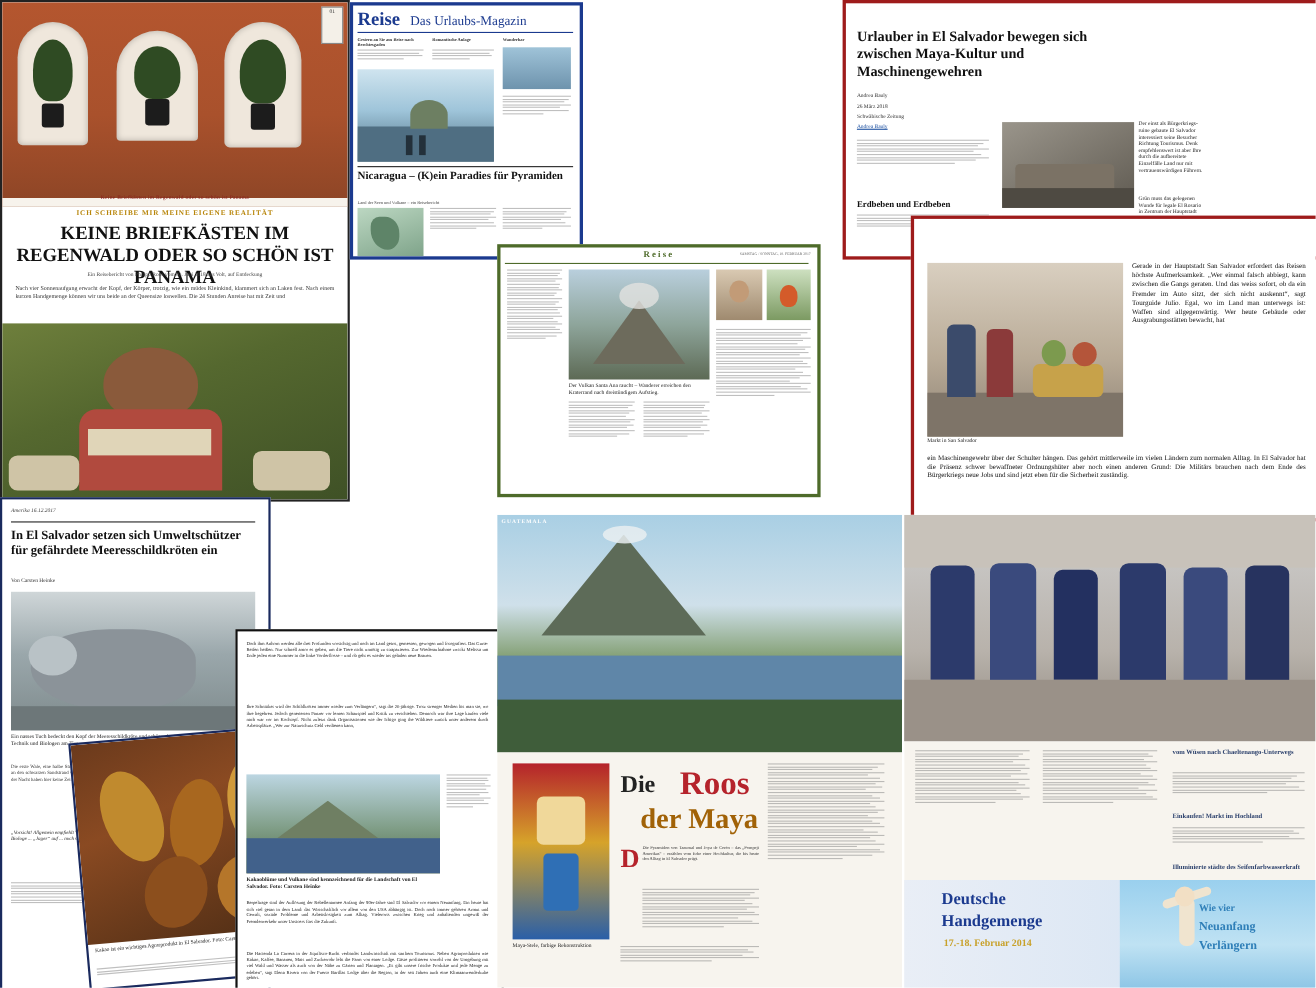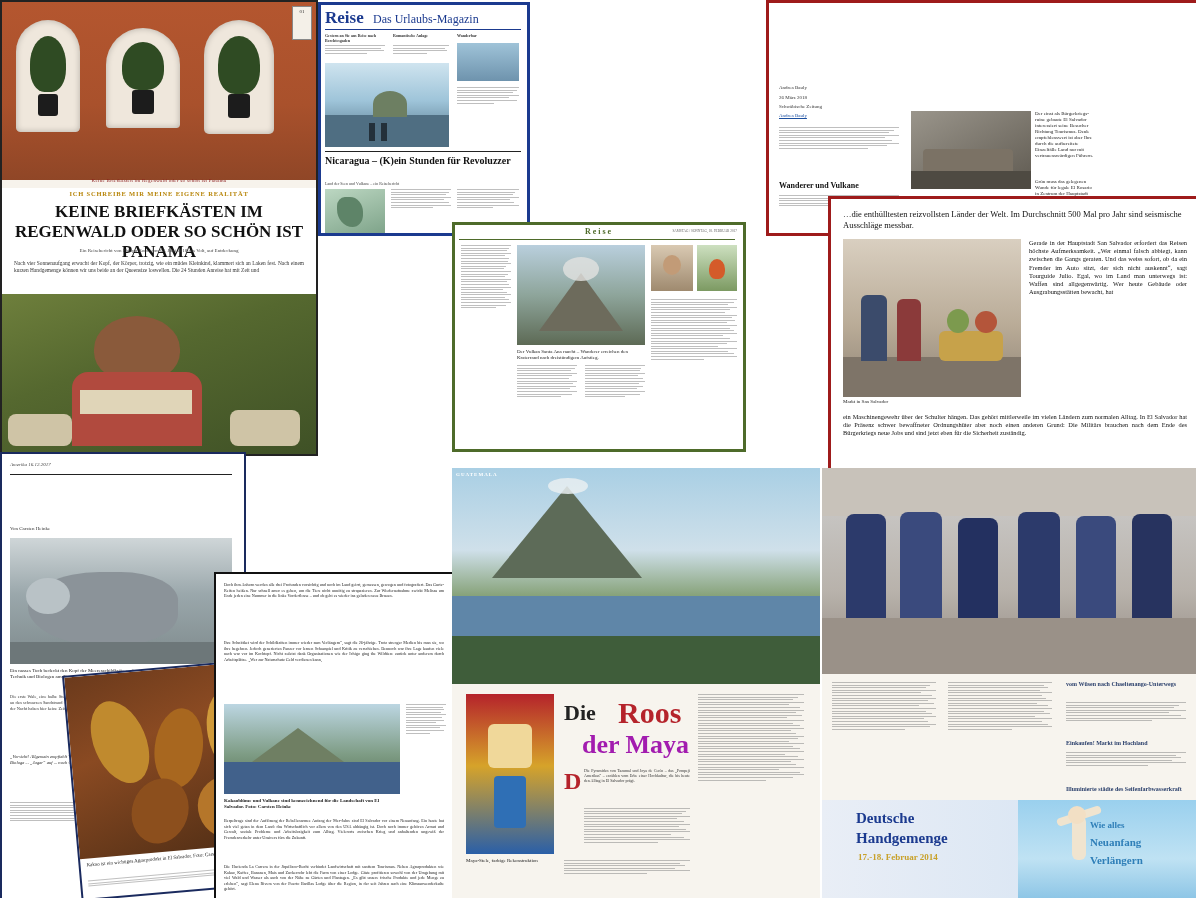--- a/index.html
+++ b/index.html
@@ -122,21 +122,21 @@
       <i style="width:100%"></i>
         <i style="width:96%"></i>
         <i style="width:90%"></i>
         <i style="width:100%"></i>
         <i style="width:84%"></i>
         <i style="width:96%"></i>
         <i style="width:60%"></i>
     </div>
 
     <div class="rule" style="position:absolute;left:4px;top:146px;width:196px;"></div>
-    <div class="hl" style="position:absolute;left:4px;top:150px;width:196px;font-size:10px;line-height:12px;">Nicaragua – (K)ein Stunden für Revoluzzer</div>
+    <div class="hl" style="position:absolute;left:4px;top:150px;width:196px;font-size:10px;line-height:12px;">Nicaragua – (K)ein Paradies für Pyramiden</div>
     <div style="position:absolute;left:4px;top:176px;width:196px;font-size:4px;color:#444;">Land der Seen und Vulkane – ein Reisebericht</div>
 
     <div class="ph" style="left:4px;top:184px;width:60px;height:44px;background:linear-gradient(160deg,#bcd7c2,#7fa48a);">
       <div style="position:absolute;left:12px;top:8px;width:26px;height:30px;background:#5e8468;border-radius:30% 50% 40% 60%;"></div>
     </div>
     <div class="fakelines dense" style="left:70px;top:184px;width:60px;">
       <i style="width:100%"></i>
         <i style="width:96%"></i>
         <i style="width:92%"></i>
         <i style="width:100%"></i>
@@ -151,20 +151,21 @@
         <i style="width:90%"></i>
         <i style="width:100%"></i>
         <i style="width:86%"></i>
         <i style="width:92%"></i>
         <i style="width:100%"></i>
         <i style="width:58%"></i>
     </div>
   </div>
 
   <div class="clip bd-red" id="c3">
+    <div class="hl" style="position:absolute;left:10px;top:22px;width:258px;font-size:13px;line-height:16px;">Urlauber in El Salvador bewegen sich zwischen Maya-Kultur und Maschinengewehren</div>
     <div style="position:absolute;left:10px;top:82px;font-size:5px;color:#333;">Andrea Bauly</div>
     <div style="position:absolute;left:10px;top:92px;font-size:5px;color:#333;">26 März 2018</div>
     <div style="position:absolute;left:10px;top:101px;font-size:5px;color:#333;">Schwäbische Zeitung</div>
     <div style="position:absolute;left:10px;top:110px;font-size:5px;color:#1b4fa0;text-decoration:underline;">Andrea Bauly</div>
 
     <div class="ph" style="left:142px;top:108px;width:120px;height:78px;background:linear-gradient(150deg,#9a958b,#5f5a51);">
       <div style="position:absolute;left:12px;top:38px;width:90px;height:28px;background:#7b7265;border-radius:4px;"></div>
       <div style="position:absolute;left:0;top:60px;width:100%;height:18px;background:#4e4a42;"></div>
     </div>
     <div class="cap" style="position:absolute;left:266px;top:108px;width:60px;">Der einst als Bürgerkriegs- ruine gebaute El Salvador interessiert seine Besucher Richtung Tourismus. Denk empfehlenswert ist aber Ihre durch die aufbereitete Einzelfälle Land nur mit vertrauenswürdigen Führern.</div>
@@ -174,21 +175,21 @@
       <i style="width:100%"></i>
         <i style="width:96%"></i>
         <i style="width:92%"></i>
         <i style="width:100%"></i>
         <i style="width:88%"></i>
         <i style="width:94%"></i>
         <i style="width:100%"></i>
         <i style="width:90%"></i>
         <i style="width:74%"></i>
     </div>
-    <div class="hl" style="position:absolute;left:10px;top:178px;font-size:8px;">Wanderer und Vulkane</div>
+    <div class="hl" style="position:absolute;left:10px;top:178px;font-size:8px;">Erdbeben und Erdbeben</div>
     <div class="fakelines dense" style="left:10px;top:192px;width:120px;">
       <i style="width:100%"></i>
         <i style="width:95%"></i>
         <i style="width:90%"></i>
         <i style="width:100%"></i>
         <i style="width:66%"></i>
     </div>
   </div>
 
   <div class="clip bd-green" id="c4">
@@ -289,40 +290,40 @@
         <i style="width:78%"></i>
         <i style="width:100%"></i>
         <i style="width:90%"></i>
         <i style="width:96%"></i>
         <i style="width:100%"></i>
         <i style="width:62%"></i>
     </div>
   </div>
 
   <div class="clip bd-red" id="c5">
-    <div style="position:absolute;left:12px;top:10px;width:344px;font-size:8.5px;line-height:11px;color:#111;">…die enthülltesten reizvollsten Länder der Welt. Im Durchschnitt 500 Mal pro Jahr sind seismische Ausschläge messbar.</div>
 
     <div class="ph" style="left:12px;top:40px;width:178px;height:158px;background:linear-gradient(180deg,#d9cfc0 0%,#b9ab97 55%,#8e8375 100%);">
       <div style="position:absolute;left:0;top:118px;width:100%;height:40px;background:#7e7468;"></div>
       <div style="position:absolute;left:18px;top:56px;width:26px;height:66px;background:#3b4b6b;border-radius:6px 6px 0 0;"></div>
       <div style="position:absolute;left:54px;top:60px;width:24px;height:62px;background:#8b3a3a;border-radius:6px 6px 0 0;"></div>
       <div style="position:absolute;left:96px;top:92px;width:64px;height:30px;background:#c7a24a;border-radius:6px;"></div>
       <div style="position:absolute;left:104px;top:70px;width:22px;height:24px;background:#7c9a4e;border-radius:50%;"></div>
       <div style="position:absolute;left:132px;top:72px;width:22px;height:22px;background:#b4553a;border-radius:50%;"></div>
     </div>
     <div class="cap" style="position:absolute;left:12px;top:200px;width:178px;">Markt in San Salvador</div>
 
     <div style="position:absolute;left:198px;top:40px;width:158px;font-size:6.4px;line-height:8.2px;color:#111;text-align:justify;">Gerade in der Hauptstadt San Salvador erfordert das Reisen höchste Aufmerksamkeit. „Wer einmal falsch abbiegt, kann zwischen die Gangs geraten. Und das weiss sofort, ob da ein Fremder im Auto sitzt, der sich nicht auskennt“, sagt Tourguide Julio. Egal, wo im Land man unterwegs ist: Waffen sind allgegenwärtig. Wer heute Gebäude oder Ausgrabungsstätten bewacht, hat</div>
 
     <div style="position:absolute;left:12px;top:214px;width:344px;font-size:6.4px;line-height:8.2px;color:#111;text-align:justify;">ein Maschinengewehr über der Schulter hängen. Das gehört mittlerweile im vielen Ländern zum normalen Alltag. In El Salvador hat die Präsenz schwer bewaffneter Ordnungshüter aber noch einen anderen Grund: Die Militärs brauchen nach dem Ende des Bürgerkriegs neue Jobs und sind jetzt eben für die Sicherheit zuständig.</div>
   </div>
 
   <div class="clip bd-dk" id="c6">
     <div style="position:absolute;left:8px;top:8px;font-size:5px;color:#444;font-style:italic;">Amerika 16.12.2017</div>
     <div class="rule" style="position:absolute;left:8px;top:20px;width:222px;"></div>
+    <div class="hl" style="position:absolute;left:8px;top:26px;width:222px;font-size:11.5px;line-height:14px;">In El Salvador setzen sich Umweltschützer für gefährdete Meeresschildkröten ein</div>
     <div style="position:absolute;left:8px;top:72px;font-size:5px;color:#333;">Von Carsten Heinke</div>
 
     <div class="ph" style="left:8px;top:84px;width:222px;height:126px;background:linear-gradient(180deg,#cfd6d8 0%,#9aa7ab 45%,#7e8a8c 100%);">
       <div style="position:absolute;left:18px;top:34px;width:150px;height:74px;background:#8b9399;border-radius:50% 40% 45% 55%;"></div>
       <div style="position:absolute;left:16px;top:40px;width:44px;height:36px;background:#b9c2c6;border-radius:50%;"></div>
       <div style="position:absolute;left:0;top:104px;width:100%;height:22px;background:#6d7779;"></div>
     </div>
     <div class="cap" style="position:absolute;left:8px;top:214px;width:222px;">Ein nasses Tuch bedeckt den Kopf der Meeresschildkröte und schützt das Tier vor der heißen Sonne, während Technik und Biologen am Tier untersuchen. Foto: Carsten Heinke</div>
 
     <div style="position:absolute;left:8px;top:240px;width:106px;font-size:4.4px;line-height:6px;color:#333;text-align:justify;">Die erste Wale, eine halbe Stunde lang, hell. Nur die Sicht an den schwarzen Sandstrand von Toluca in El Salvador. In der Nacht haben hier keine Zeit.</div>
@@ -414,21 +415,21 @@
     <div style="position:absolute;left:0;top:216px;width:368px;height:214px;background:#f7f4ee;"></div>
 
     <div class="ph" style="left:14px;top:226px;width:88px;height:160px;background:linear-gradient(180deg,#b5232b 0%,#d6a32a 45%,#2a5fa8 100%);">
       <div style="position:absolute;left:22px;top:30px;width:44px;height:44px;background:#f0d89a;border-radius:6px;"></div>
       <div style="position:absolute;left:28px;top:82px;width:32px;height:52px;background:#2f6fb5;border-radius:4px;"></div>
     </div>
     <div class="cap" style="position:absolute;left:14px;top:390px;width:88px;">Maya-Stele, farbige Rekonstruktion</div>
 
     <div class="hl" style="position:absolute;left:112px;top:232px;font-size:22px;color:#222;">Die</div>
     <div class="hl" style="position:absolute;left:166px;top:228px;font-size:30px;color:#b5232b;">Roos</div>
-    <div class="hl" style="position:absolute;left:130px;top:262px;font-size:26px;color:#a21caf;">der Maya</div>
+    <div class="hl" style="position:absolute;left:130px;top:262px;font-size:26px;color:#a16207;">der Maya</div>
 
     <div class="hl" style="position:absolute;left:112px;top:300px;font-size:24px;color:#b5232b;">D</div>
     <div style="position:absolute;left:132px;top:300px;width:106px;font-size:4px;line-height:5.2px;color:#333;text-align:justify;">Die Pyramiden von Tazumal und Joya de Cerén – das „Pompeji Amerikas“ – erzählen vom Erbe einer Hochkultur, die bis heute den Alltag in El Salvador prägt.</div>
 
     <div class="fakelines dense" style="left:132px;top:340px;width:106px;">
       <i style="width:100%"></i>
         <i style="width:96%"></i>
         <i style="width:92%"></i>
         <i style="width:100%"></i>
         <i style="width:88%"></i>
@@ -577,18 +578,18 @@
   <div class="clip" id="c11" style="border:none;background:linear-gradient(90deg,#e9eef6 0%,#dce7f4 55%,#cfe0f0 100%);text-align:center;">
     <div class="hl" style="position:absolute;left:34px;top:10px;font-size:15px;color:#1b3a8f;">Deutsche</div>
     <div class="hl" style="position:absolute;left:34px;top:30px;font-size:15px;color:#1b3a8f;">Handgemenge</div>
     <div style="position:absolute;left:36px;top:52px;font-size:9px;color:#c8a12a;font-weight:bold;">17.-18. Februar 2014</div>
 
     <div class="ph" style="left:196px;top:0;width:178px;height:98px;background:linear-gradient(180deg,#9ad0ee 0%,#bfe2f3 60%,#8ec6e6 100%);">
       <div style="position:absolute;left:54px;top:16px;width:14px;height:44px;background:#f0e4cf;border-radius:6px;"></div>
       <div style="position:absolute;left:38px;top:12px;width:46px;height:8px;background:#f0e4cf;border-radius:4px;transform:rotate(-18deg);"></div>
       <div style="position:absolute;left:50px;top:6px;width:18px;height:18px;background:#f2dfc4;border-radius:50%;"></div>
     </div>
-    <div style="position:absolute;left:268px;top:20px;font-size:9px;color:#2f7fb8;font-weight:bold;">Wie alles</div>
+    <div style="position:absolute;left:268px;top:20px;font-size:9px;color:#2f7fb8;font-weight:bold;">Wie vier</div>
     <div style="position:absolute;left:268px;top:36px;font-size:11px;color:#2f7fb8;font-weight:bold;">Neuanfang</div>
     <div style="position:absolute;left:268px;top:54px;font-size:11px;color:#2f7fb8;font-weight:bold;">Verlängern</div>
   </div>
 
 </div>
 
 </body></html>

